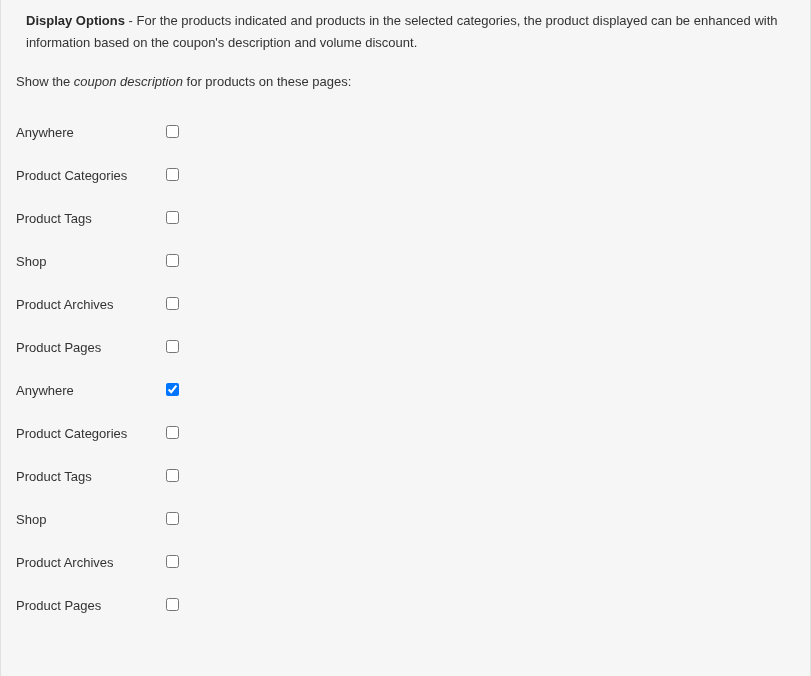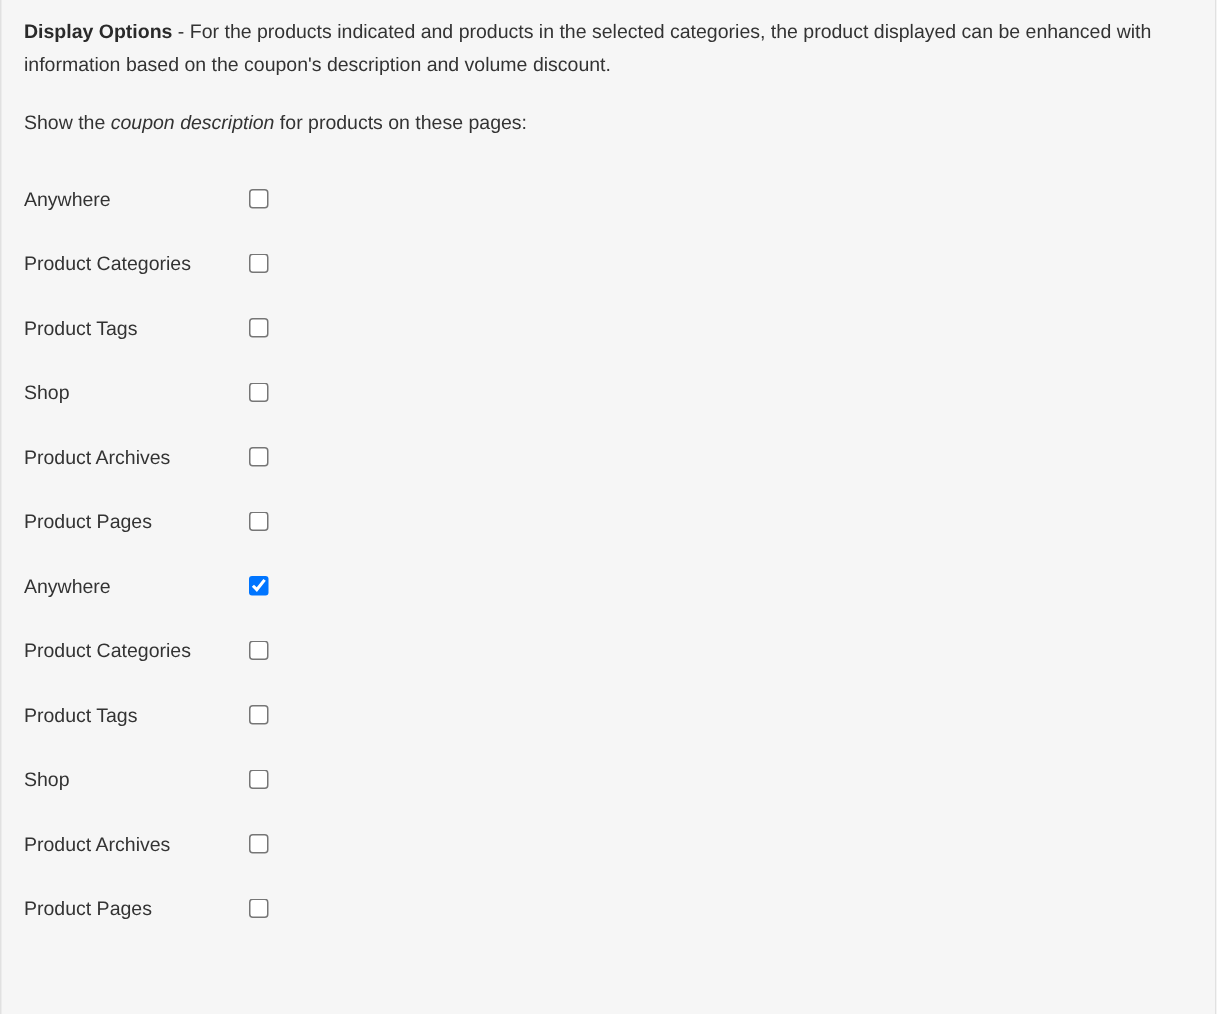--- a/index.html
+++ b/index.html
@@ -15,37 +15,36 @@
     }
     .panel {
       background: #f6f6f6;
       border-left: 1px solid #e1e1e1;
       border-right: 1px solid #e1e1e1;
       padding: 10px 15px 15px 15px;
       min-height: 676px;
       width: 811px;
     }
     .description-block {
-      margin: 0 0 18px 0;
+      margin: 0 0 18px 10px;
       line-height: 1.7;
     }
     .description-block strong {
       font-weight: bold;
       color: #2a2a2a;
     }
     .section-prompt {
       margin: 18px 0 18px 0;
       line-height: 1.6;
     }
     .section-prompt .emph {
       font-style: italic;
     }
     .option-row {
       display: flex;
-      align-items: center;
       padding: 14px 0;
     }
     .option-label {
       width: 150px;
       flex-shrink: 0;
     }
     .option-checkbox {
       margin: 0;
       width: 13px;
       height: 13px;

